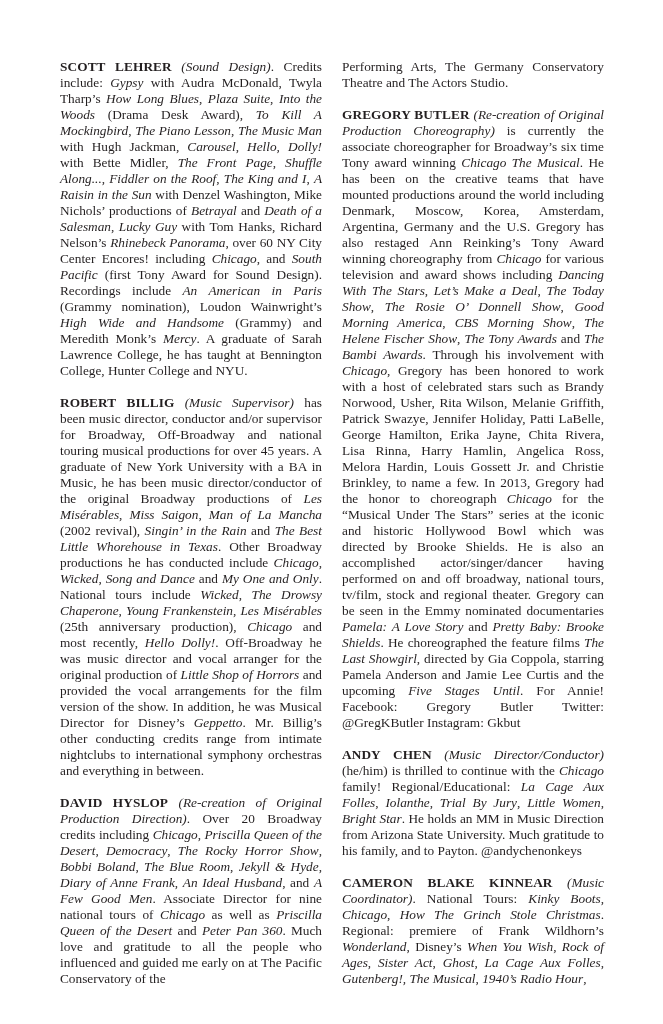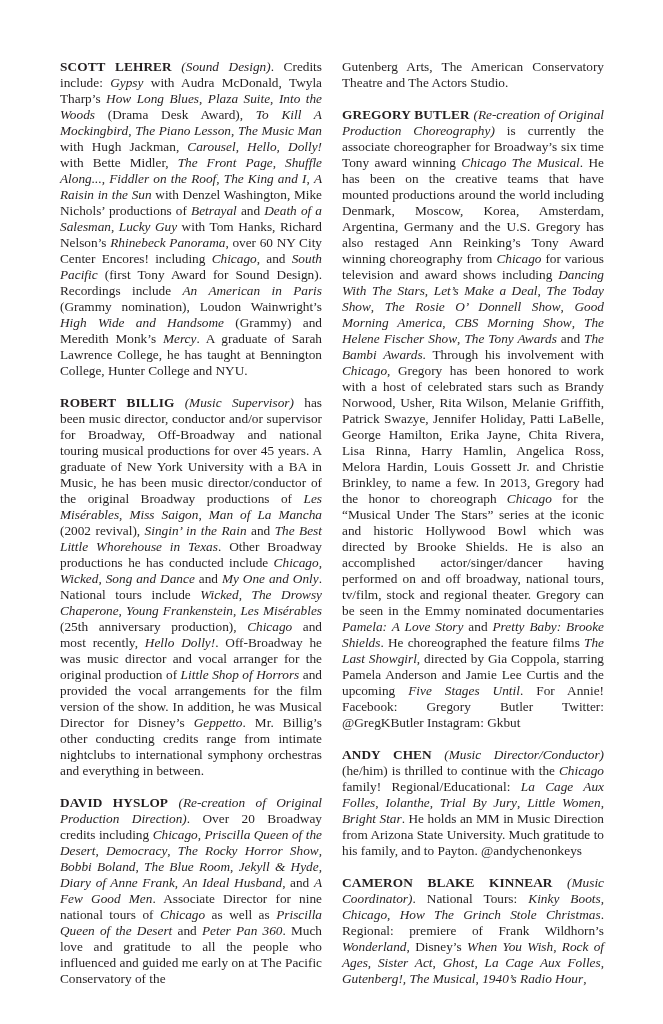--- a/index.html
+++ b/index.html
@@ -23,18 +23,18 @@
 </head>
 <body>
 
 <div class="page">
   <div class="col col-left">
       <p class="bio"><span class="name">SCOTT LEHRER</span><span> </span><i>(Sound Design)</i><span>. Credits include: </span><i>Gypsy</i><span> with Audra McDonald, Twyla Tharp’s </span><i>How Long Blues</i><span>, </span><i>Plaza Suite</i><span>, </span><i>Into the Woods</i><span> (Drama Desk Award), </span><i>To Kill A Mockingbird</i><span>, </span><i>The Piano Lesson</i><span>, </span><i>The Music Man</i><span> with Hugh Jackman, </span><i>Carousel</i><span>, </span><i>Hello, Dolly!</i><span> with Bette Midler, </span><i>The Front Page</i><span>, </span><i>Shuffle Along...</i><span>, </span><i>Fiddler on the Roof</i><span>, </span><i>The King and I</i><span>, </span><i>A Raisin in the Sun</i><span> with Denzel Washington, Mike Nichols’ productions of </span><i>Betrayal</i><span> and </span><i>Death of a Salesman</i><span>, </span><i>Lucky Guy</i><span> with Tom Hanks, Richard Nelson’s </span><i>Rhinebeck Panorama</i><span>, over 60 NY City Center Encores! including </span><i>Chicago</i><span>, and </span><i>South Pacific</i><span> (first Tony Award for Sound Design). Recordings include </span><i>An American in Paris</i><span> (Grammy nomination), Loudon Wainwright’s </span><i>High Wide and Handsome</i><span> (Grammy) and Meredith Monk’s </span><i>Mercy</i><span>. A graduate of Sarah Lawrence College, he has taught at Bennington College, Hunter College and NYU.</span></p>
       <p class="bio"><span class="name">ROBERT BILLIG</span><span> </span><i>(Music Supervisor)</i><span> has been music director, conductor and/or supervisor for Broadway, Off-Broadway and national touring musical productions for over 45 years. A graduate of New York University with a BA in Music, he has been music director/conductor of the original Broadway productions of </span><i>Les Misérables</i><span>, </span><i>Miss Saigon</i><span>, </span><i>Man of La Mancha</i><span> (2002 revival), </span><i>Singin’ in the Rain</i><span> and </span><i>The Best Little Whorehouse in Texas</i><span>. Other Broadway productions he has conducted include </span><i>Chicago</i><span>, </span><i>Wicked</i><span>, </span><i>Song and Dance</i><span> and </span><i>My One and Only</i><span>. National tours include </span><i>Wicked</i><span>, </span><i>The Drowsy Chaperone</i><span>, </span><i>Young Frankenstein</i><span>, </span><i>Les Misérables</i><span> (25th anniversary production), </span><i>Chicago</i><span> and most recently, </span><i>Hello Dolly!</i><span>. Off-Broadway he was music director and vocal arranger for the original production of </span><i>Little Shop of Horrors</i><span> and provided the vocal arrangements for the film version of the show. In addition, he was Musical Director for Disney’s </span><i>Geppetto</i><span>. Mr. Billig’s other conducting credits range from intimate nightclubs to international symphony orchestras and everything in between.</span></p>
       <p class="bio"><span class="name">DAVID HYSLOP</span><span> </span><i>(Re-creation of Original Production Direction)</i><span>. Over 20 Broadway credits including </span><i>Chicago</i><span>, </span><i>Priscilla Queen of the Desert</i><span>, </span><i>Democracy</i><span>, </span><i>The Rocky Horror Show</i><span>, </span><i>Bobbi Boland</i><span>, </span><i>The Blue Room</i><span>, </span><i>Jekyll &amp; Hyde</i><span>, </span><i>Diary of Anne Frank</i><span>, </span><i>An Ideal Husband</i><span>, and </span><i>A Few Good Men</i><span>. Associate Director for nine national tours of </span><i>Chicago</i><span> as well as </span><i>Priscilla Queen of the Desert</i><span> and </span><i>Peter Pan 360</i><span>. Much love and gratitude to all the people who influenced and guided me early on at The Pacific Conservatory of the</span></p>
     </div>
   <div class="col col-right">
-      <p class="bio"><span>Gutenberg Arts, The American Conservatory Theatre and The Actors Studio.</span></p>
+      <p class="bio"><span>Performing Arts, The Germany Conservatory Theatre and The Actors Studio.</span></p>
       <p class="bio"><span class="name">GREGORY BUTLER</span><span> </span><i>(Re-creation of Original Production Choreography)</i><span> is currently the associate choreographer for Broadway’s six time Tony award winning </span><i>Chicago The Musical</i><span>. He has been on the creative teams that have mounted productions around the world including Denmark, Moscow, Korea, Amsterdam, Argentina, Germany and the U.S. Gregory has also restaged Ann Reinking’s Tony Award winning choreography from </span><i>Chicago</i><span> for various television and award shows including </span><i>Dancing With The Stars</i><span>, </span><i>Let’s Make a Deal</i><span>, </span><i>The Today Show</i><span>, </span><i>The Rosie O’ Donnell Show</i><span>, </span><i>Good Morning America</i><span>, </span><i>CBS Morning Show</i><span>, </span><i>The Helene Fischer Show</i><span>, </span><i>The Tony Awards</i><span> and </span><i>The Bambi Awards</i><span>. Through his involvement with </span><i>Chicago</i><span>, Gregory has been honored to work with a host of celebrated stars such as Brandy Norwood, Usher, Rita Wilson, Melanie Griffith, Patrick Swazye, Jennifer Holiday, Patti LaBelle, George Hamilton, Erika Jayne, Chita Rivera, Lisa Rinna, Harry Hamlin, Angelica Ross, Melora Hardin, Louis Gossett Jr. and Christie Brinkley, to name a few. In 2013, Gregory had the honor to choreograph </span><i>Chicago</i><span> for the “Musical Under The Stars” series at the iconic and historic Hollywood Bowl which was directed by Brooke Shields. He is also an accomplished actor/singer/dancer having performed on and off broadway, national tours, tv/film, stock and regional theater. Gregory can be seen in the Emmy nominated documentaries </span><i>Pamela: A Love Story</i><span> and </span><i>Pretty Baby: Brooke Shields</i><span>. He choreographed the feature films </span><i>The Last Showgirl</i><span>, directed by Gia Coppola, starring Pamela Anderson and Jamie Lee Curtis and the upcoming </span><i>Five Stages Until</i><span>. For Annie! Facebook: Gregory Butler Twitter: @GregKButler Instagram: Gkbut</span></p>
       <p class="bio"><span class="name">ANDY CHEN</span><span> </span><i>(Music Director/Conductor)</i><span> (he/him) is thrilled to continue with the </span><i>Chicago</i><span> family! Regional/Educational: </span><i>La Cage Aux Folles</i><span>, </span><i>Iolanthe</i><span>, </span><i>Trial By Jury</i><span>, </span><i>Little Women</i><span>, </span><i>Bright Star</i><span>. He holds an MM in Music Direction from Arizona State University. Much gratitude to his family, and to Payton. @andychenonkeys</span></p>
       <p class="bio"><span class="name">CAMERON BLAKE KINNEAR</span><span> </span><i>(Music Coordinator)</i><span>. National Tours: </span><i>Kinky Boots</i><span>, </span><i>Chicago</i><span>, </span><i>How The Grinch Stole Christmas</i><span>. Regional: premiere of Frank Wildhorn’s </span><i>Wonderland</i><span>, Disney’s </span><i>When You Wish</i><span>, </span><i>Rock of Ages</i><span>, </span><i>Sister Act</i><span>, </span><i>Ghost</i><span>, </span><i>La Cage Aux Folles</i><span>, </span><i>Gutenberg!, The Musical</i><span>, </span><i>1940’s Radio Hour</i><span>,</span></p>
     </div>
 </div>
 
 </body></html>

